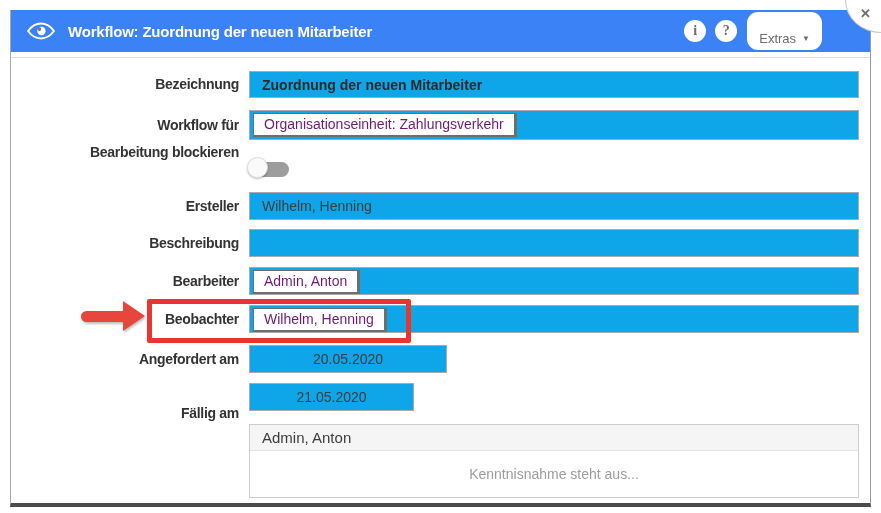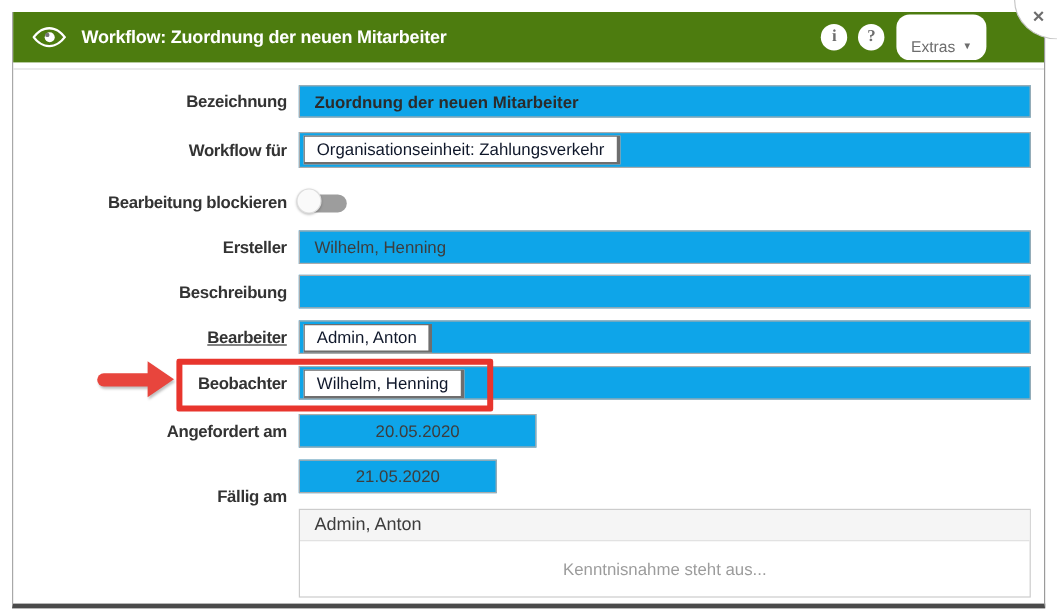--- a/index.html
+++ b/index.html
@@ -14,21 +14,21 @@
   .window {
     position:absolute; left:10px; top:10px; width:861px; height:497px;
     background:#fff;
     border-left:1px solid #a8a8a8; border-right:1px solid #9a9a9a;
     border-bottom:4px solid #4a4a4a;
   }
 
   
   .titlebar {
     position:absolute; left:0; top:0; right:0; height:42px;
-    background:#4d7c0f; display:flex; align-items:center;
+    background:#3b82f6; display:flex; align-items:center;
     padding:0 48px 0 16px;
   }
   .titlebar-sep {
     position:absolute; left:0; right:0; top:47px; height:1px; background:#ddd;
   }
   .eye { width:28px; height:18px; flex:0 0 auto; }
   .win-title {
     margin-left:13px; color:#fff; font-size:15px; font-weight:bold;
     letter-spacing:-0.2px; white-space:nowrap;
   }
@@ -67,21 +67,21 @@
     position:absolute; left:238px; width:610px; height:28px;
     background:#0ea5e9; border:1px solid #ababab;
     font-size:14px; color:#3d3d3d; line-height:26px; padding-left:12px;
     white-space:nowrap; overflow:hidden;
   }
   .field.bold-value { font-weight:bold; color:#2b2b2b; }
   .field.date { text-align:center; padding-left:0; }
   .chip {
     position:absolute; background:#fff;
     border:1px solid #6e6e6e; border-right-width:3px; border-bottom-width:2px;
-    font-size:14px; color:#0f172a; line-height:20px; padding:0 10px 1px 10px;
+    font-size:14px; color:#701a75; line-height:20px; padding:0 10px 1px 10px;
     white-space:nowrap; cursor:pointer;
   }
 
   
   .toggle { position:absolute; left:236px; top:146px; width:48px; height:24px; cursor:pointer; }
   .toggle-track {
     position:absolute; left:8px; top:6px; width:34px; height:15px;
     border-radius:8px; background:#9d9d9d;
   }
   .toggle-knob {
@@ -139,24 +139,24 @@
       <div class="round-btn">?</div>
       <div class="extras-btn">
         <span>Extras</span>
         <span class="extras-caret">▼</span>
       </div>
     </div>
     <div class="titlebar-sep"></div>
 
     <div class="row-label" style="top:66px;">Bezeichnung</div>
     <div class="row-label" style="top:107px;">Workflow für</div>
-    <div class="row-label" style="top:150px;">Bearbeitung blockieren</div>
+    <div class="row-label" style="top:134px;">Bearbeitung blockieren</div>
     <div class="row-label" style="top:188px;">Ersteller</div>
     <div class="row-label" style="top:225px;">Beschreibung</div>
-    <div class="row-label" style="top:263px;text-decoration:underline;">Bearbeiter</div>
+    <div class="row-label" style="top:263px;">Bearbeiter</div>
     <div class="row-label" style="top:301px;">Beobachter</div>
     <div class="row-label" style="top:341px;">Angefordert am</div>
     <div class="row-label" style="top:379px;margin-top:16px;">Fällig am</div>
 
     <div class="field bold-value" style="top:61px; height:27px;">Zuordnung der neuen Mitarbeiter</div>
 
     <div class="field" style="top:100px; height:30px;"></div>
     <div class="chip" style="left:242px; top:103px;">Organisationseinheit: Zahlungsverkehr</div>
 
     <div class="toggle">

